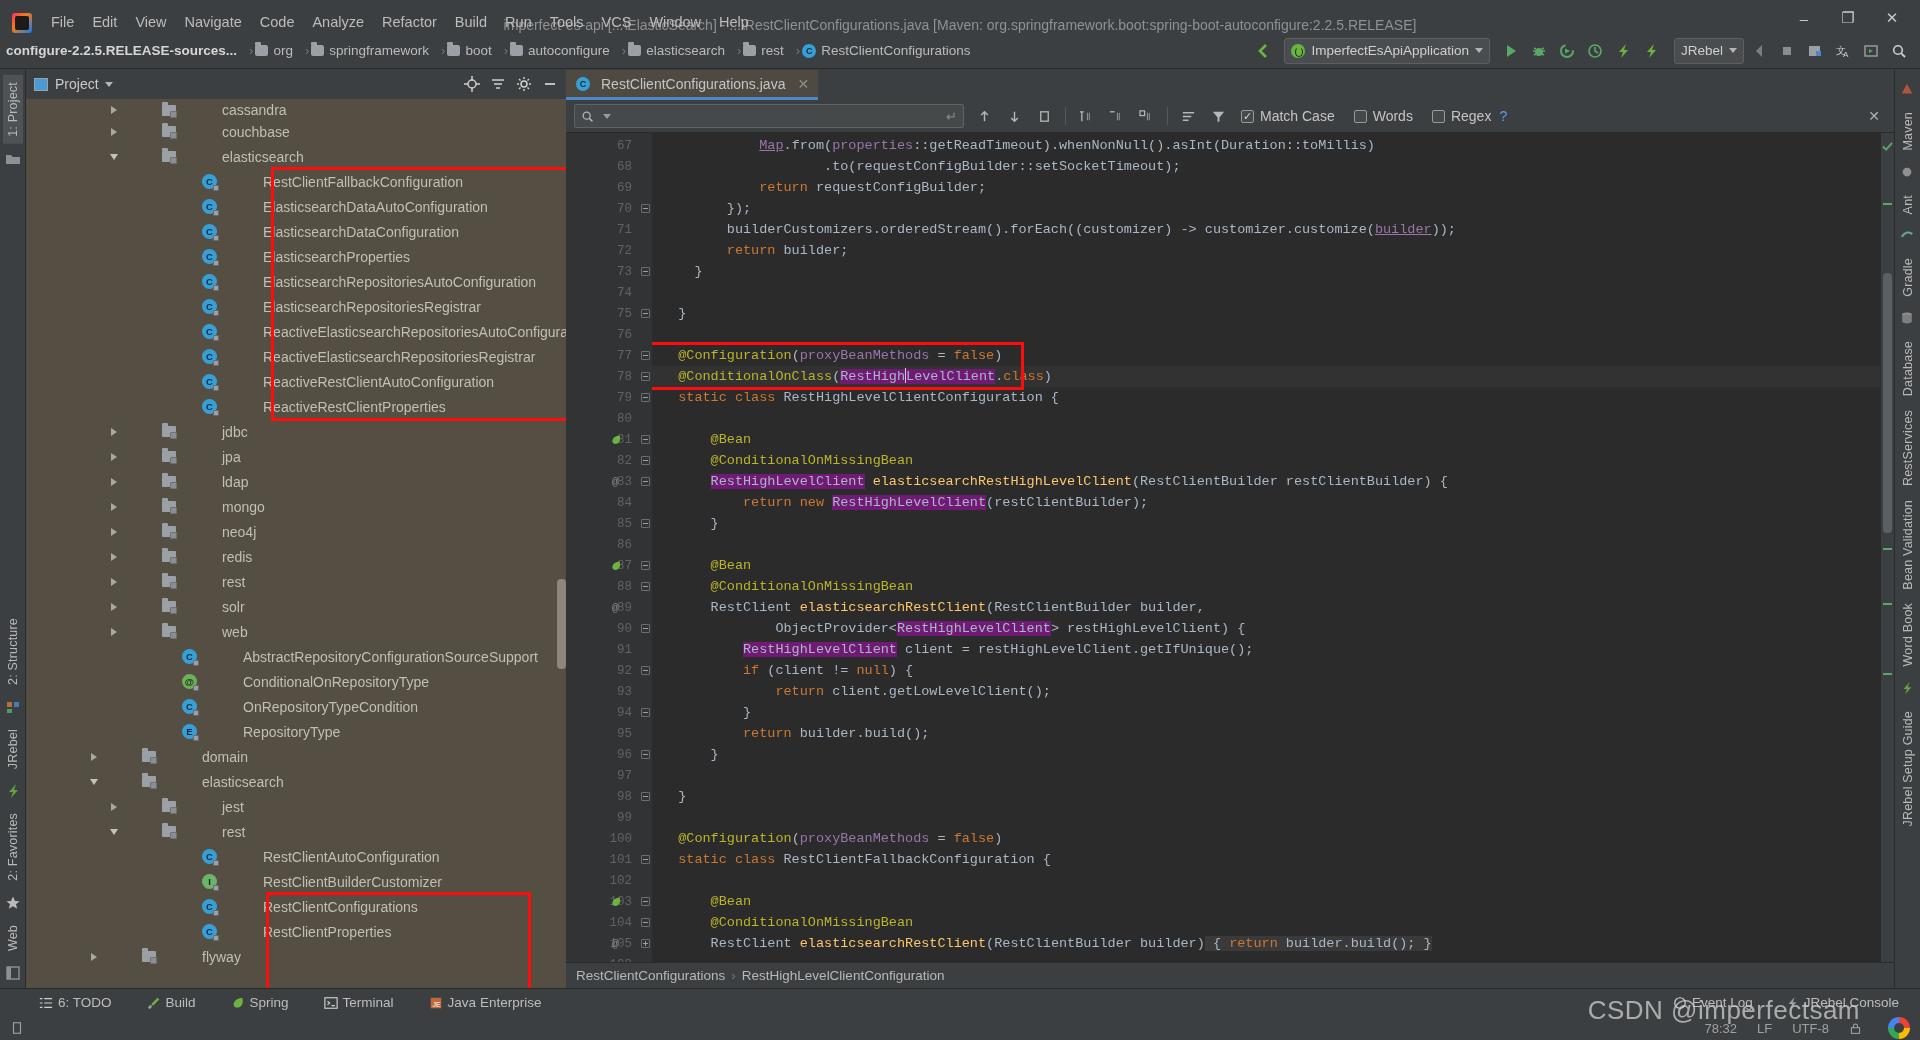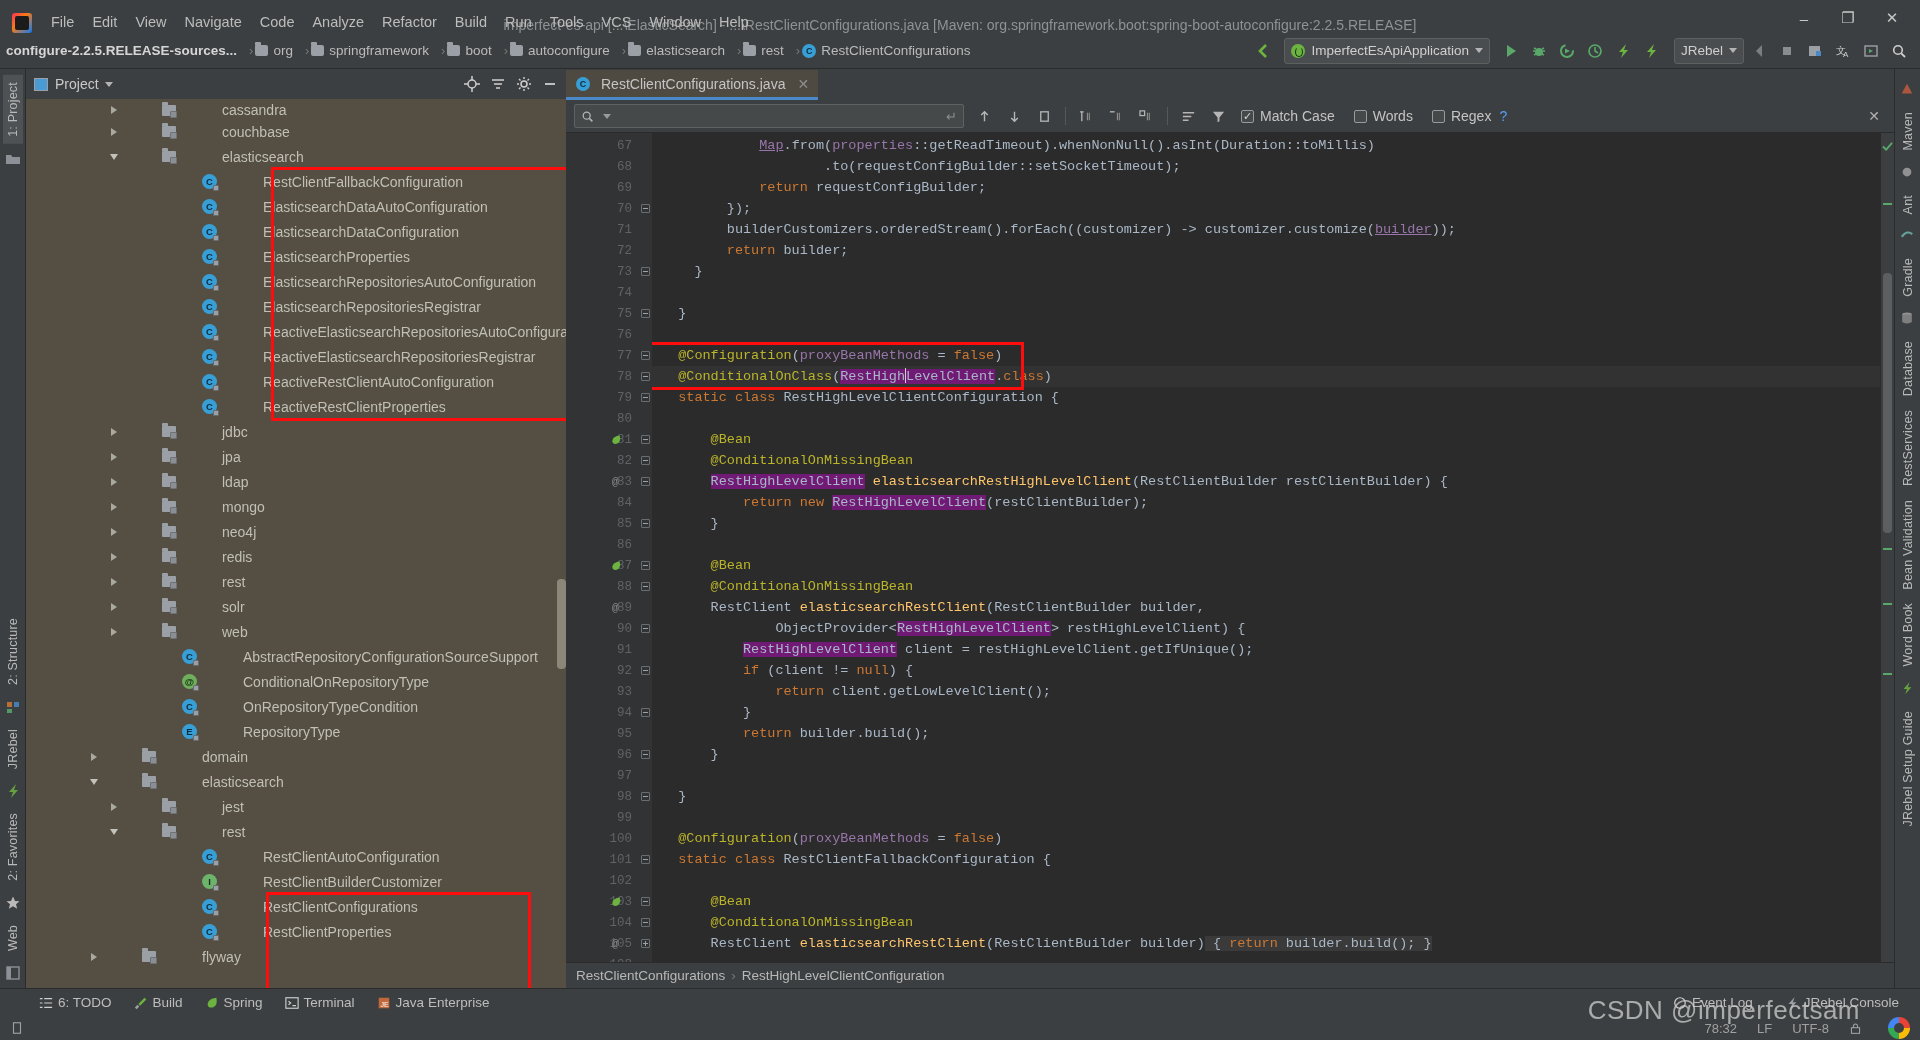--- a/index.html
+++ b/index.html
@@ -209,21 +209,21 @@
 
   .breadcrumb-bot {
     height:26px; background:#3c3f41; display:flex; align-items:center; padding:0 10px;
     font-size:13.5px; color:#b8b8b8; flex:none; border-top:1px solid #2b2b2b; gap:6px;
   }
   .breadcrumb-bot .sep{ color:#777; }
 
   
   .bottombar {
     height:28px; background:#3c3f41; display:flex; align-items:center; flex:none;
-    border-top:1px solid #2b2b2b; padding-left:30px; gap:4px;
+    border-top:1px solid #2b2b2b; padding-left:30px; gap:17px;
   }
   .btool { display:flex; align-items:center; gap:5px; padding:2px 9px; font-size:13.5px; color:#bdbdbd; }
   .bright { margin-left:auto; display:flex; align-items:center; gap:14px; padding-right:12px; }
 
   .statusbar {
     height:24px; background:#3c3f41; display:flex; align-items:center; flex:none;
     padding:0 10px; font-size:13px; color:#a0a0a0; gap:4px; position:relative;
   }
   .status-right{ margin-left:auto; display:flex; align-items:center; gap:20px; }
 

